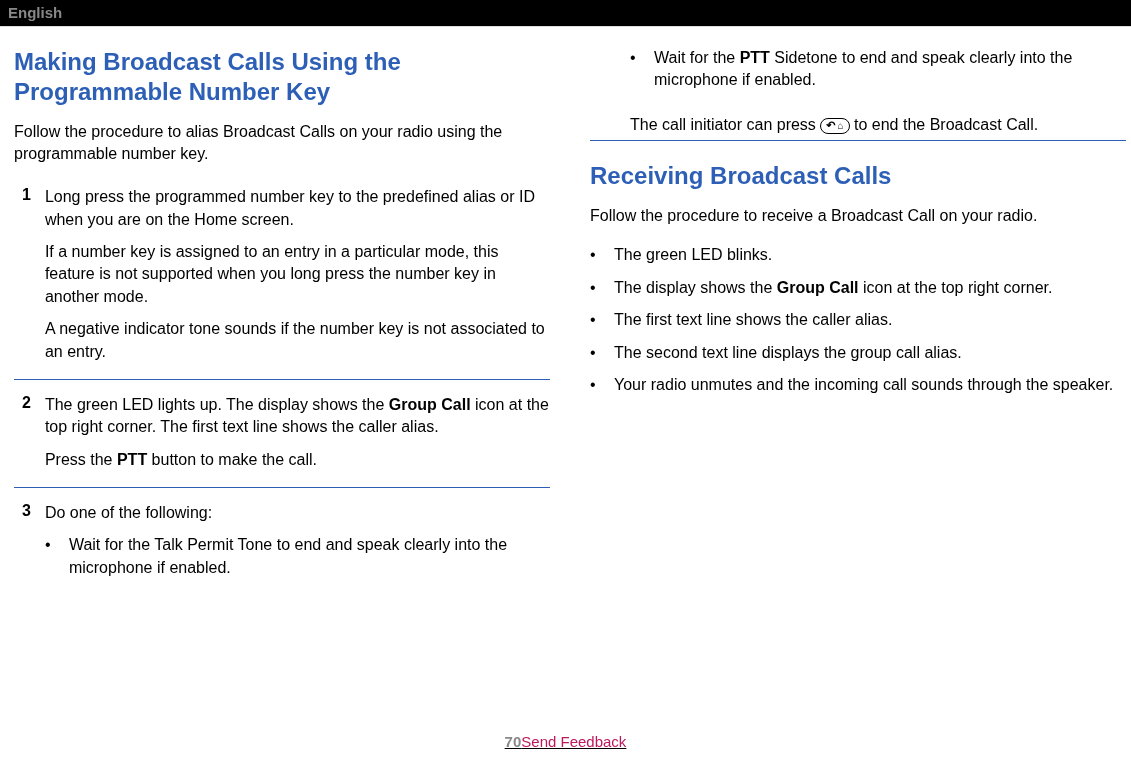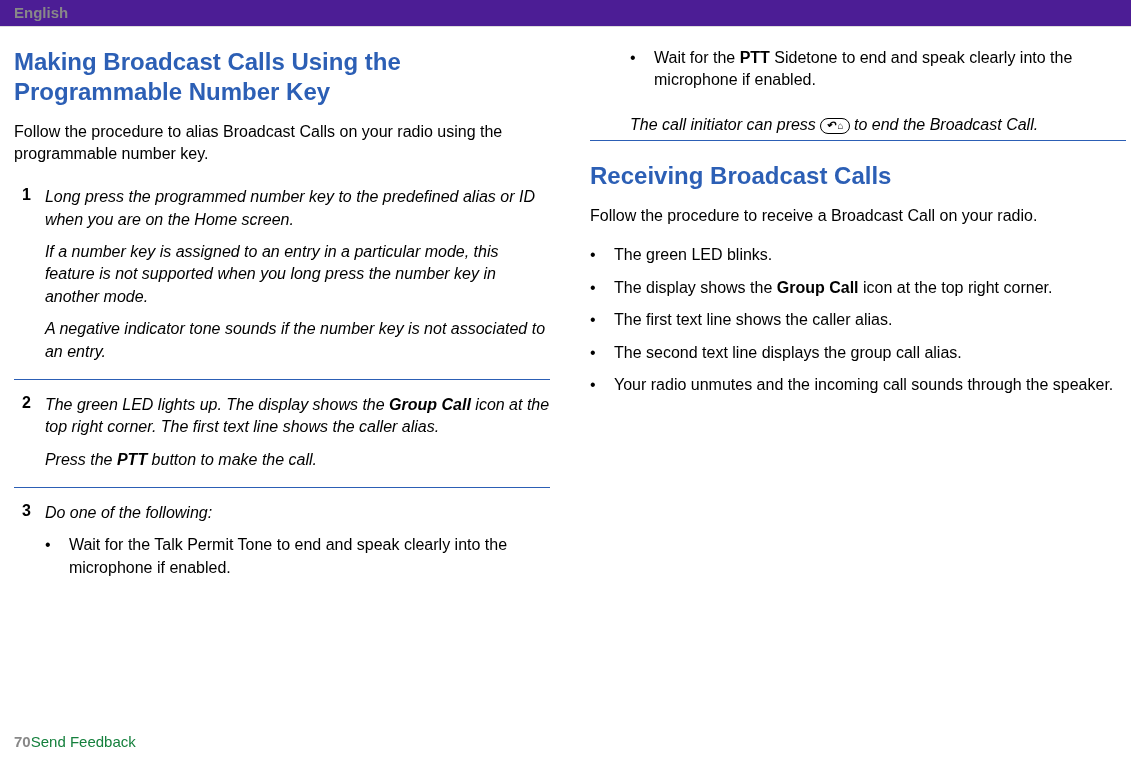--- a/index.html
+++ b/index.html
@@ -8,22 +8,22 @@
       box-sizing: border-box;
     }
     body {
       font-family: Arial, Helvetica, sans-serif;
       width: 1131px;
       height: 762px;
       background: #fff;
       position: relative;
     }
     .header-bar {
-      background: #4c1d95;
-      padding: 4px 14px;
+      background: #000000;
+      padding: 4px 8px;
       border-bottom: 1px solid #ddd;
     }
     .header-text {
       color: #888;
       font-weight: bold;
       font-size: 15px;
     }
     .page-container {
       display: flex;
       padding: 20px 5px 50px 14px;
@@ -55,21 +55,20 @@
       min-width: 16px;
       padding-left: 8px;
     }
     .step-body {
       flex: 1;
       font-size: 16px;
       line-height: 1.4;
     }
     .step-para {
       margin-bottom: 10px;
-      font-style: italic;
     }
     .step-para:last-child {
       margin-bottom: 0;
     }
     .step-divider {
       border: none;
       border-top: 1.5px solid #2c5fb5;
       margin: 2px 0 10px 0;
     }
     .final-divider {
@@ -112,30 +111,31 @@
     }
     .icon-home {
       font-size: 10px;
     }
     .footer {
       position: absolute;
       bottom: 12px;
       left: 14px;
       right: 14px;
       display: flex;
-      justify-content: flex-start;
+      justify-content: center;
       align-items: center;
+      text-decoration: underline;
     }
     .page-number {
       color: #888;
       font-weight: bold;
       font-size: 15px;
     }
     .feedback-link {
-      color: #15803d;
+      color: #be185d;
       font-size: 15px;
       text-decoration: none;
       cursor: pointer;
     }
     .col2-top {
       padding-left: 40px;
     }
     .col2-end-para {
       margin-top: 24px;
       margin-bottom: 6px;

